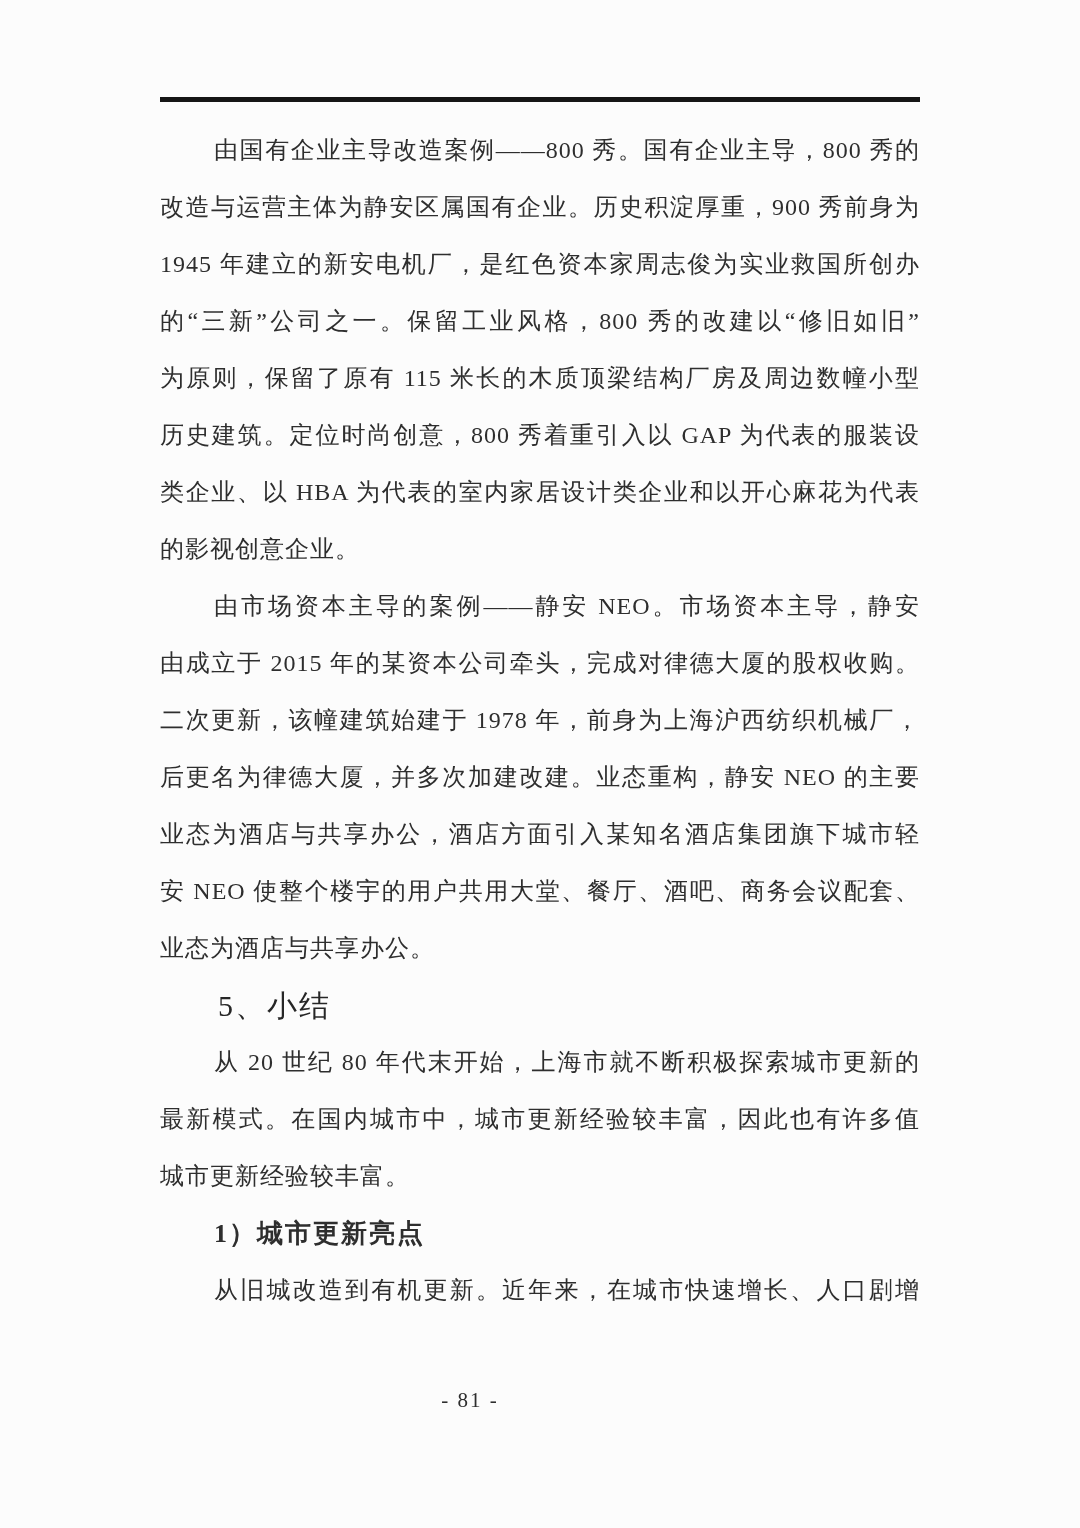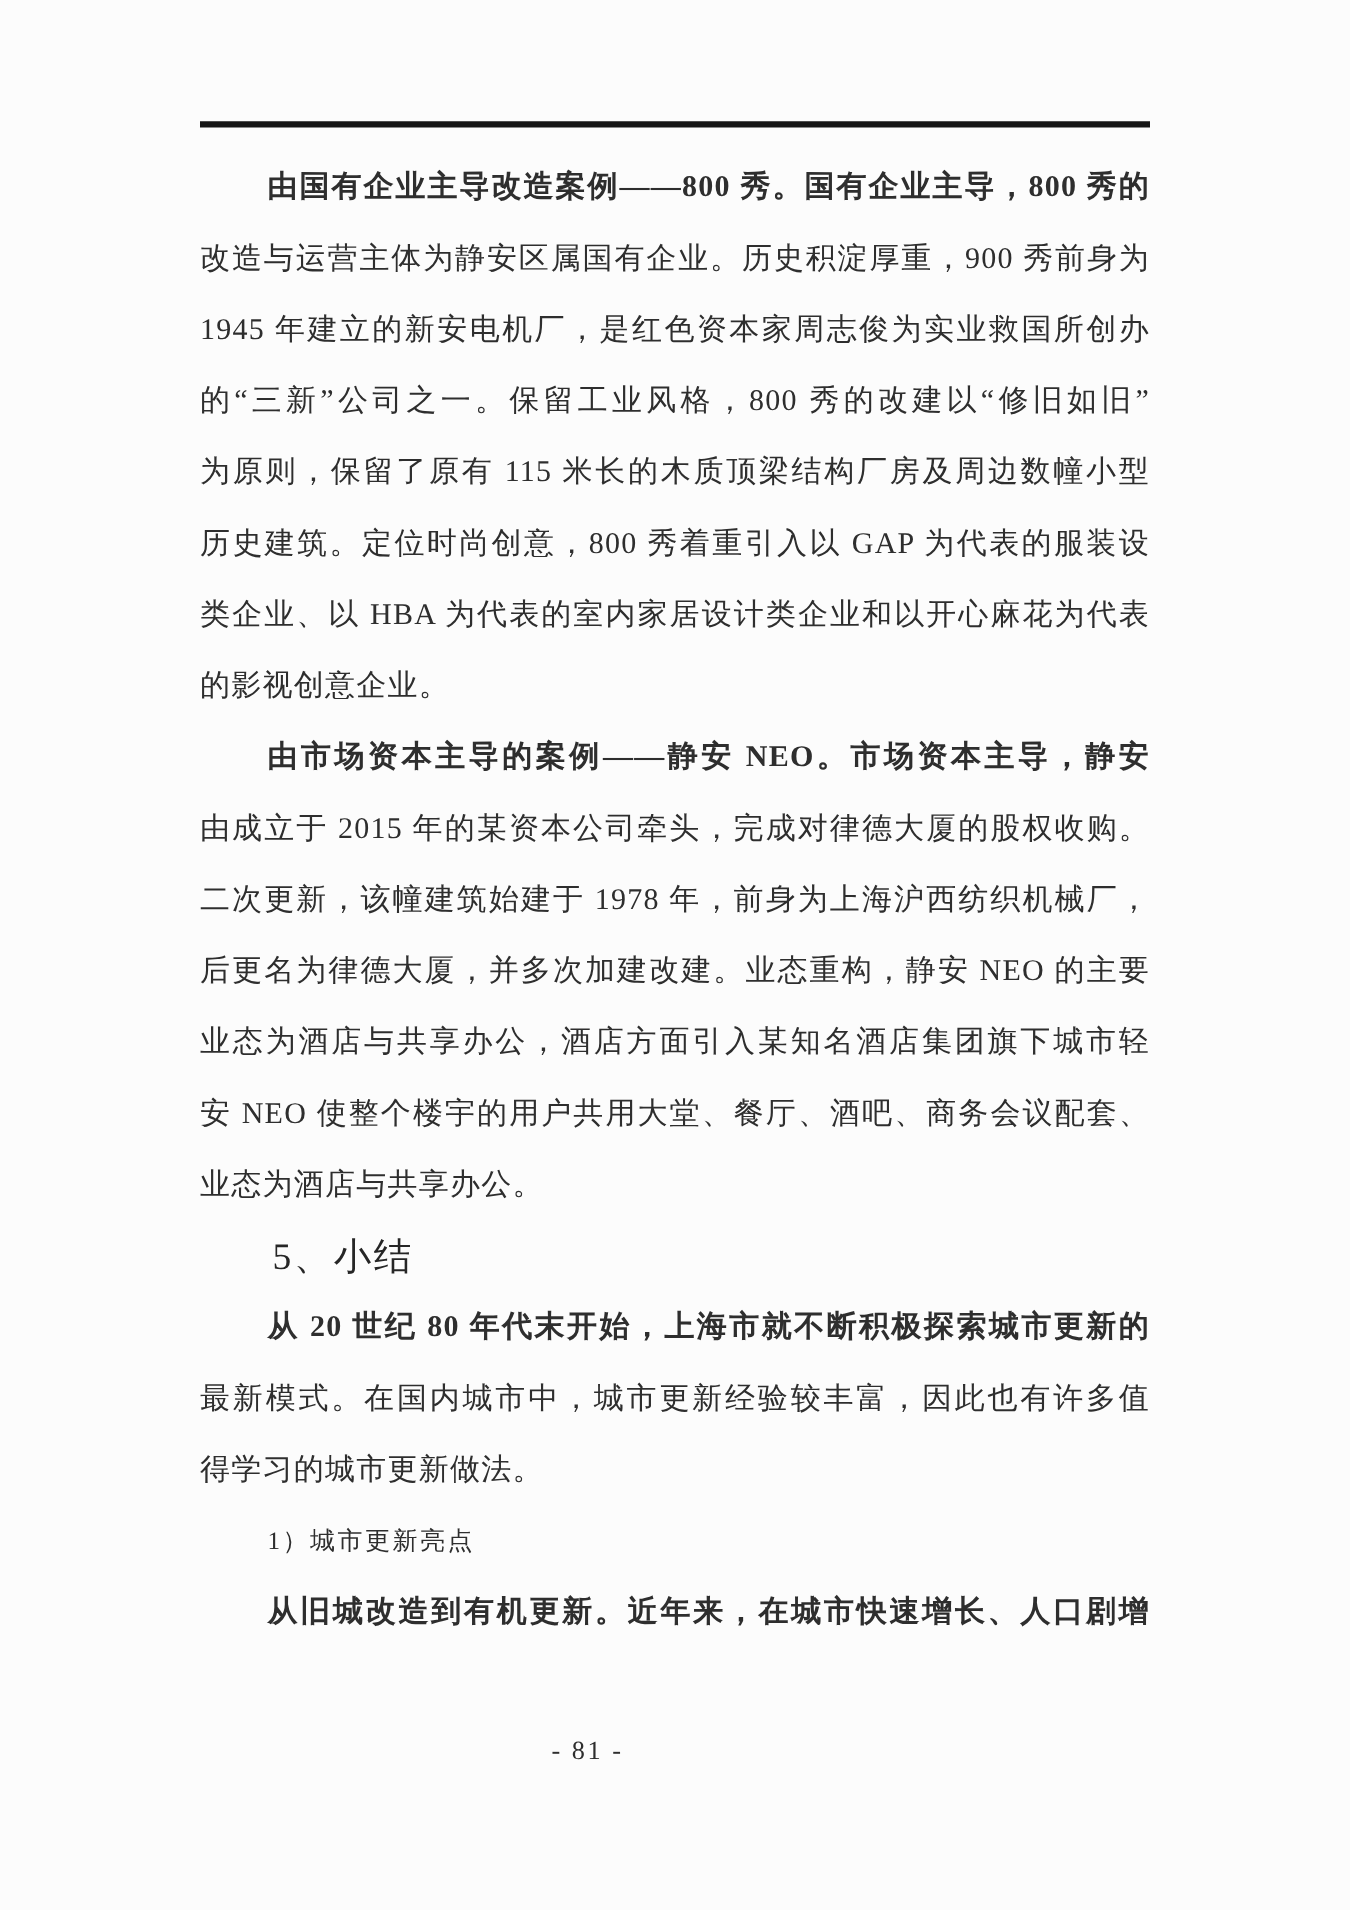--- a/index.html
+++ b/index.html
@@ -43,37 +43,37 @@
     text-justify: inter-character;
     white-space: normal;
     overflow: hidden;
   }
   .tline.lastline {
     text-align: right;
     text-align-last: left;
   }
   .tline.indent {
     text-indent: 54px;
-    font-weight: bold;
   }
   .heading {
     font-size: 30px;
     font-weight: normal;
     height: 57px;
     line-height: 57px;
     text-indent: 58px;
     letter-spacing: 2px;
     color: #262626;
   }
   .subheading {
-    font-size: 20px;
+    font-size: 26px;
     height: 57px;
     line-height: 57px;
     text-indent: 54px;
     letter-spacing: 2px;
+    font-weight: bold;
   }
   .footer {
     position: absolute;
     left: 0;
     top: 1388px;
     width: 940px;
     text-align: center;
     font-size: 21px;
     letter-spacing: 2px;
     color: #2e2e2e;
@@ -101,21 +101,21 @@
         <div class="tline">二次更新，该幢建筑始建于 1978 年，前身为上海沪西纺织机械厂，</div>
         <div class="tline">后更名为律德大厦，并多次加建改建。业态重构，静安 NEO 的主要</div>
         <div class="tline">业态为酒店与共享办公，酒店方面引入某知名酒店集团旗下城市轻</div>
         <div class="tline">安 NEO 使整个楼宇的用户共用大堂、餐厅、酒吧、商务会议配套、</div>
         <div class="tline lastline">业态为酒店与共享办公。</div>
       </div>
       <div class="heading">5、小结</div>
       <div class="para">
         <div class="tline indent">从 20 世纪 80 年代末开始，上海市就不断积极探索城市更新的</div>
         <div class="tline">最新模式。在国内城市中，城市更新经验较丰富，因此也有许多值</div>
-        <div class="tline lastline">得学习的城市更新做法。</div>
+        <div class="tline lastline">城市更新经验较丰富。</div>
       </div>
       <div class="subheading">1）城市更新亮点</div>
       <div class="para">
         <div class="tline indent">从旧城改造到有机更新。近年来，在城市快速增长、人口剧增</div>
       </div>
     </div>
   <div class="footer">- 81 -</div>
 </div>
 
 </body></html>

